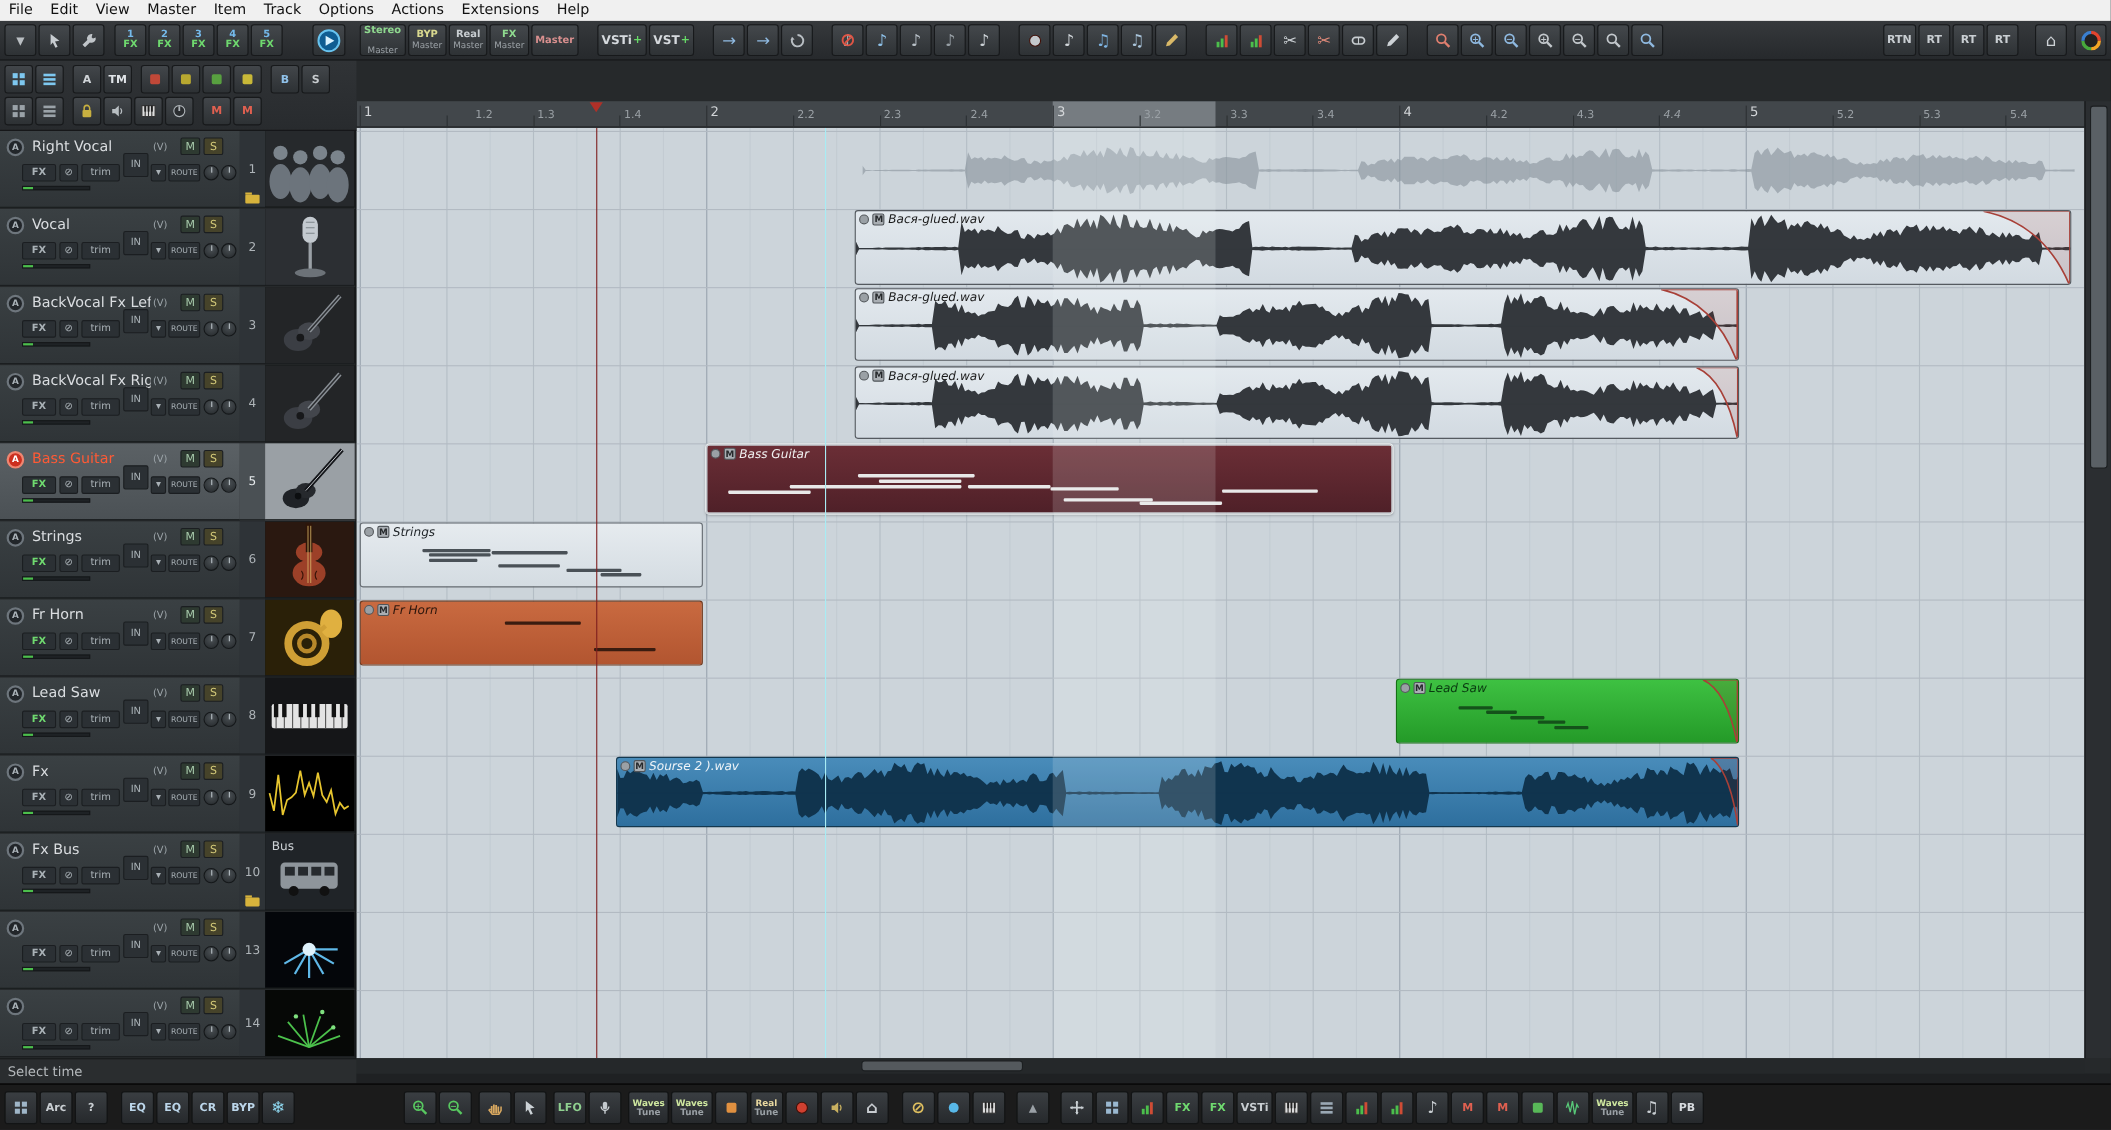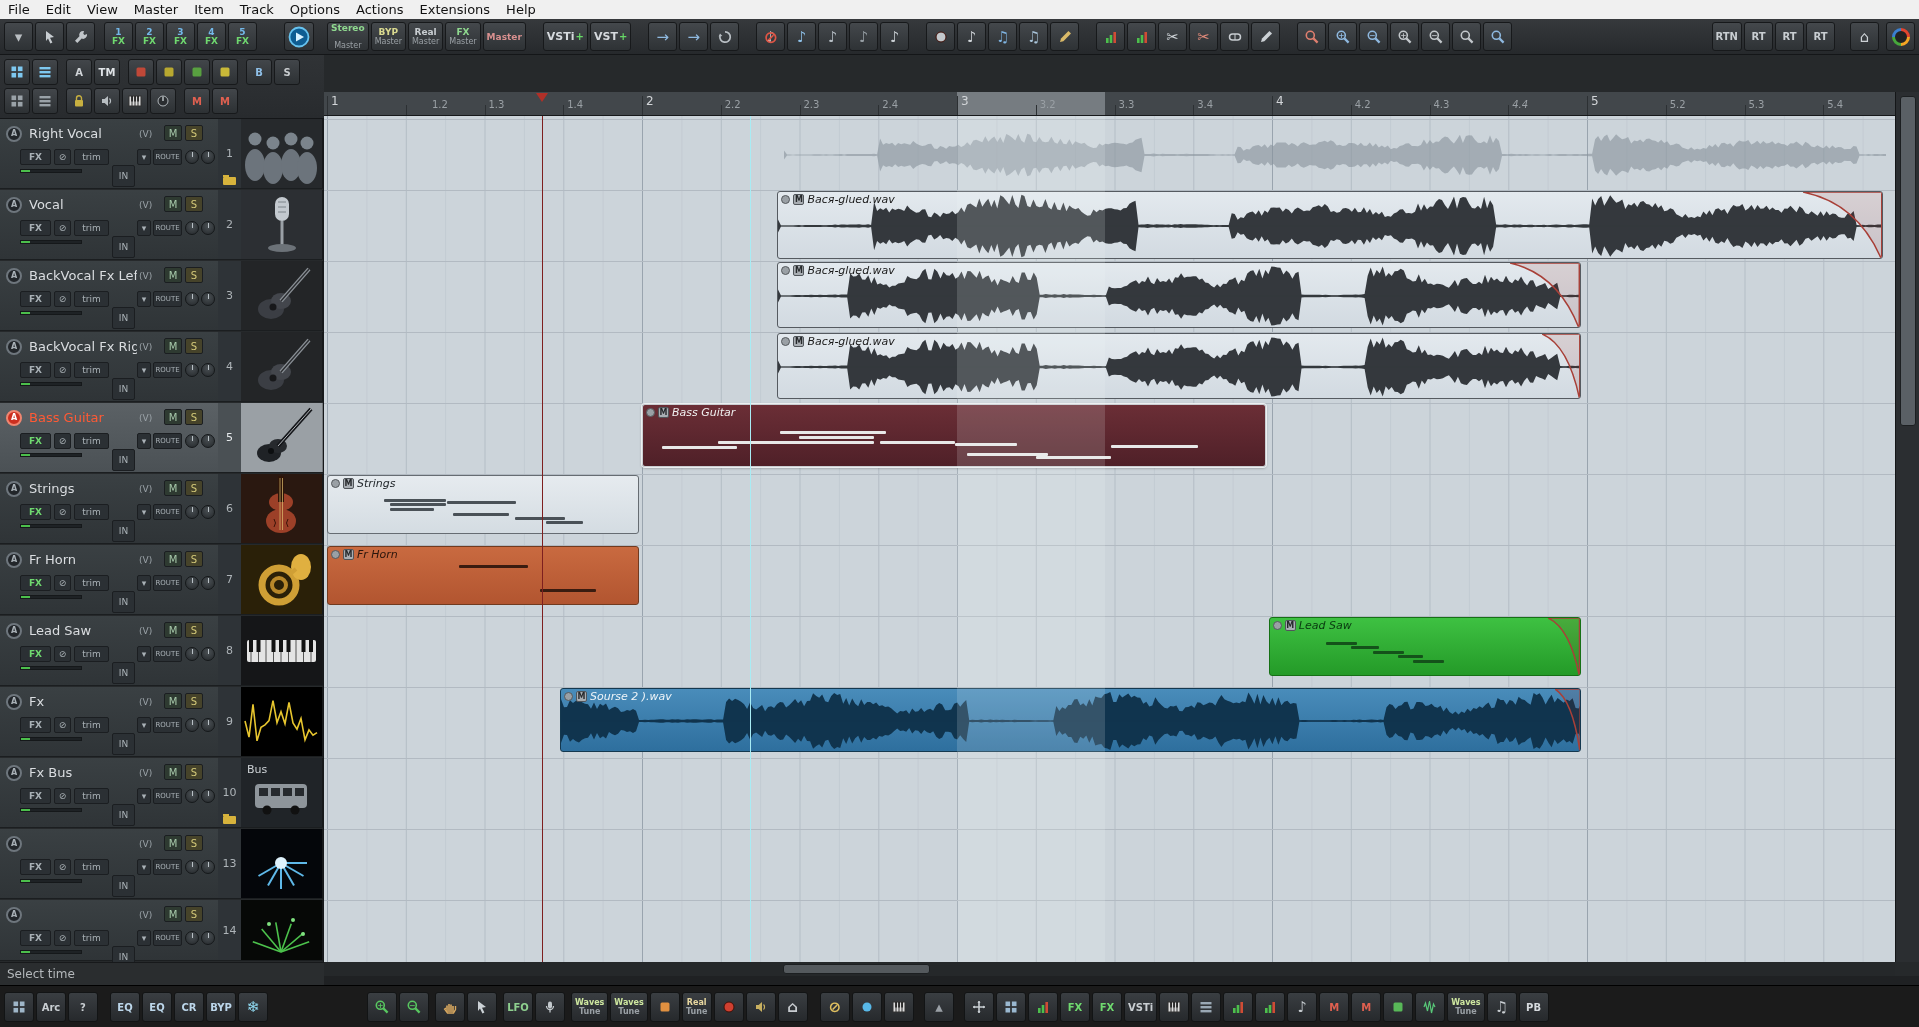--- a/index.html
+++ b/index.html
@@ -31,21 +31,21 @@
 .arm.armed{background:#cc2f1f;border-color:#ef8671;color:#fff}
 .tname{position:absolute;left:29px;top:7px;font-size:13px;white-space:nowrap;max-width:108px;overflow:hidden;color:#dadde0}
 .tvol{position:absolute;left:139px;top:10px;font-size:9px;color:#9ba3a8}
 .tbtn{position:absolute;border-radius:2px;font-size:9px;display:flex;align-items:center;justify-content:center;border:1px solid #1b1e21;background:#2b3034;color:#a9b1b6}
 .tm{left:164px;top:6px;width:18px;height:16px;background:#2e3a31;color:#a7c9aa;font-size:10px}
 .ts{left:185px;top:6px;width:18px;height:16px;background:#46432a;color:#d2c878;font-size:10px}
 .tfx{left:20px;top:30px;width:31px;height:16px;font-weight:bold}
 .tfx.on{color:#6fd96f}
 .tbyp{left:54px;top:30px;width:17px;height:16px}
 .ttrim{left:74px;top:30px;width:35px;height:16px}
-.tin{left:112px;top:46px;width:23px;height:22px}
+.tin{left:112px;top:20px;width:23px;height:22px}
 .tdd{left:137px;top:30px;width:14px;height:16px}
 .troute{left:153px;top:30px;width:29px;height:16px;font-size:7px}
 .tknob{position:absolute;top:31px;width:14px;height:14px;border-radius:50%;background:radial-gradient(circle at 50% 35%,#4a5054,#24282b);border:1px solid #15181a}
 .tknob:after{content:"";position:absolute;left:6px;top:1px;width:1px;height:5px;background:#b9c1c6}
 .tmeter{position:absolute;left:20px;top:50px;width:62px;height:4px;background:#1e2225;border:1px solid #15181a}
 .tmeter i{display:block;width:9px;height:100%;background:#4cbf4c}
 .num-cell{position:absolute;left:218px;width:23px;background:#2e3337;border-bottom:1px solid #1b1e20;color:#aeb4b8;font-size:11px;display:flex;align-items:center;justify-content:center;z-index:10}
 .num-cell.sel{background:#4a5054;color:#e6eaec}
 .folder-ic{position:absolute;left:5px;bottom:3px;width:13px;height:8px;background:#d7b33c;border-radius:1px}
 .folder-ic:before{content:"";position:absolute;left:0;top:-2px;width:6px;height:2px;background:#d7b33c}

